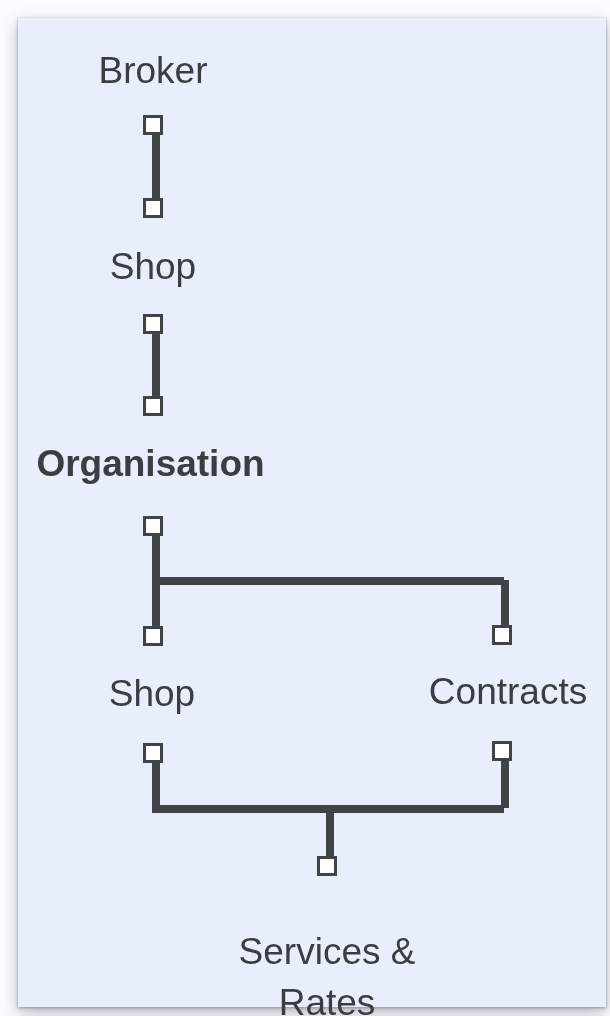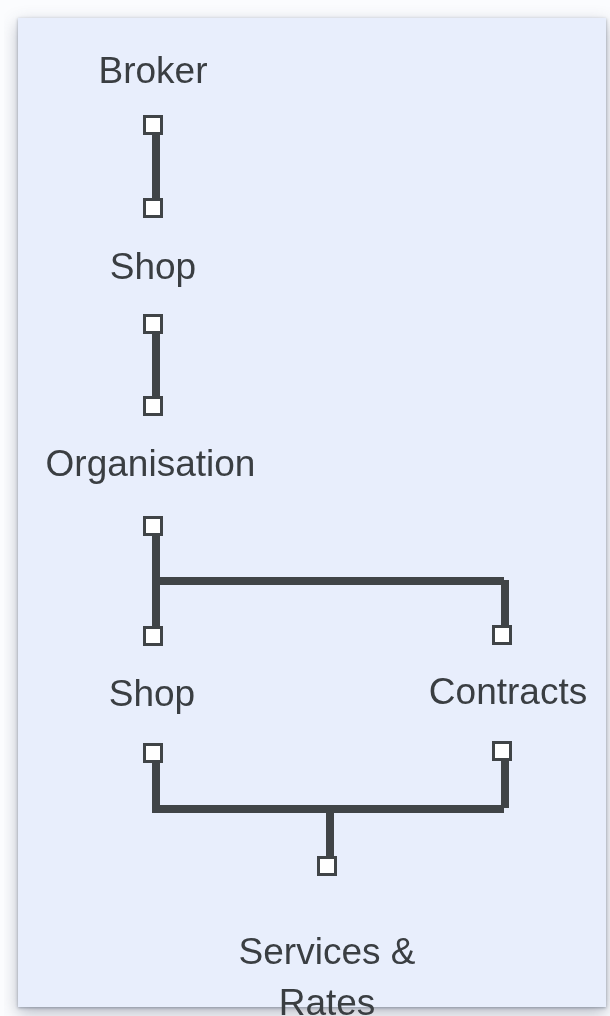--- a/index.html
+++ b/index.html
@@ -42,21 +42,21 @@
 <body>
 
 <div class="stage">
   <div class="panel">
 
     
     <div class="node-label" style="left:35px;top:23px;width:200px;">Broker</div>
 
     <div class="node-label" style="left:35px;top:219px;width:200px;">Shop</div>
 
-    <div class="node-label" style="left:2.5px;top:416px;width:260px;">Organisation</div>
+    <div class="node-label" style="left:2.5px;top:416px;width:260px;font-weight:bold;">Organisation</div>
 
     <div class="node-label" style="left:34px;top:646px;width:200px;text-align:center;">Shop</div>
 
     <div class="node-label" style="left:380px;top:644px;width:220px;">Contracts</div>
 
     <div class="node-label" style="left:199px;top:904px;width:220px;">Services &amp; Rates</div>
 
     
     <div class="edge">
       <div class="sq" style="left:125px;top:97px;"></div>

